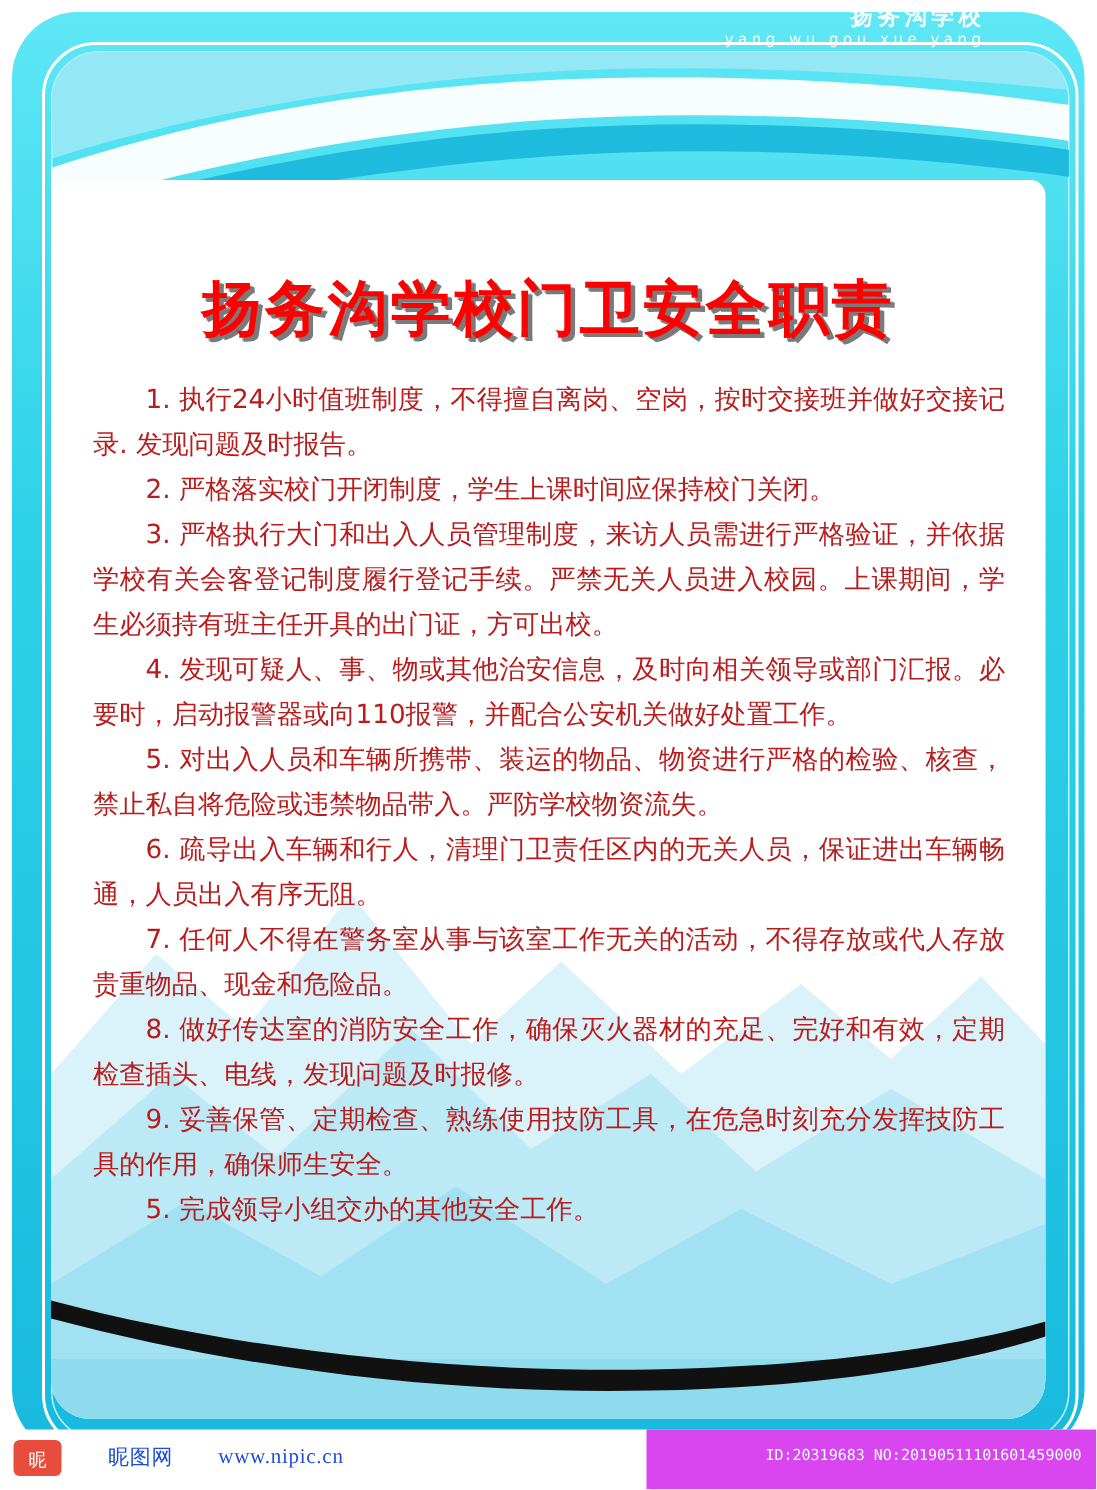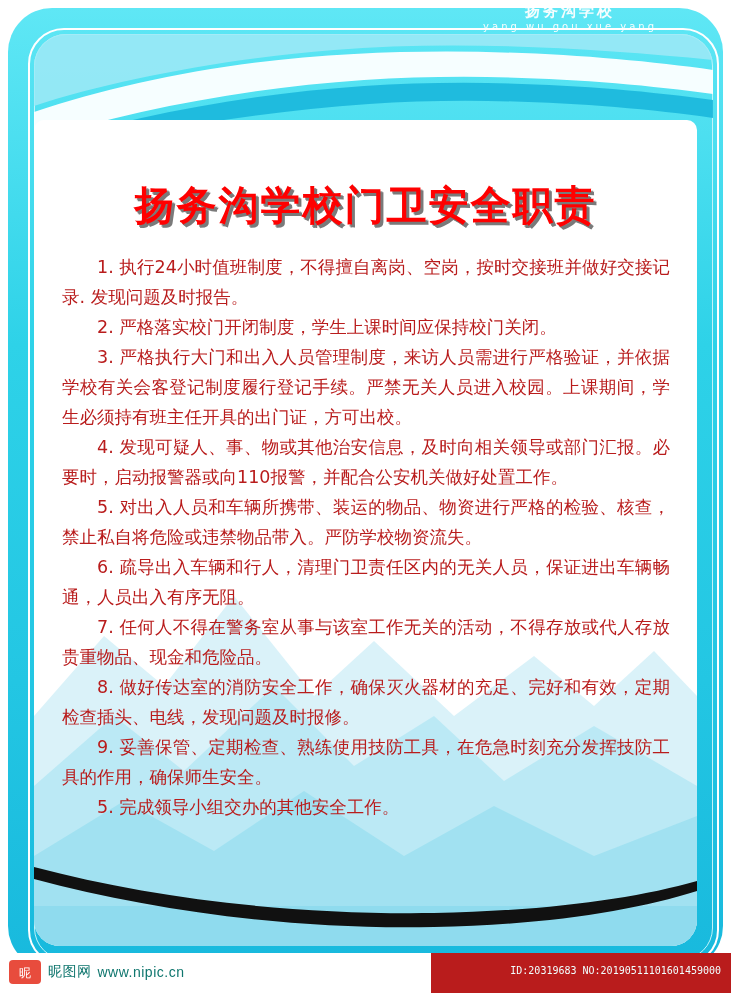--- a/index.html
+++ b/index.html
@@ -144,47 +144,48 @@
     display: flex;
     align-items: center;
     gap: 6px;
   }
   .nipic-logo {
     width: 34px;
     height: 30px;
     position: relative;
   }
   .nipic-text {
-    font-family: Liberation Sans, sans-serif;
+    font-family: Liberation Serif, serif;
     font-size: 14px;
-    color: #0f766e;
+    color: #1d4ed8;
     letter-spacing: 0.5px;
+    margin-left: 24px;
   }
   .footer-right {
     position: absolute;
     right: 0;
     top: 0;
     width: 300px;
     height: 40px;
-    background: #b91c1c;
+    background: #d946ef;
   }
   .footer-id {
     position: absolute;
     right: 10px;
     top: 12px;
     font-family: "DejaVu Sans Mono", monospace;
     font-size: 10px;
     color: #f0ffff;
     white-space: nowrap;
   }
   .watermark {
     position: absolute;
     right: 74px;
     top: 2px;
-    text-align: center;
+    text-align: right;
     color: #ffffff;
     z-index: 11;
   }
   .wm-cn {
     font-family: "DejaVu Sans", "Liberation Sans", sans-serif;
     font-size: 15px;
     font-weight: bold;
     letter-spacing: 3px;
     line-height: 18px;
     opacity: 0.95;

